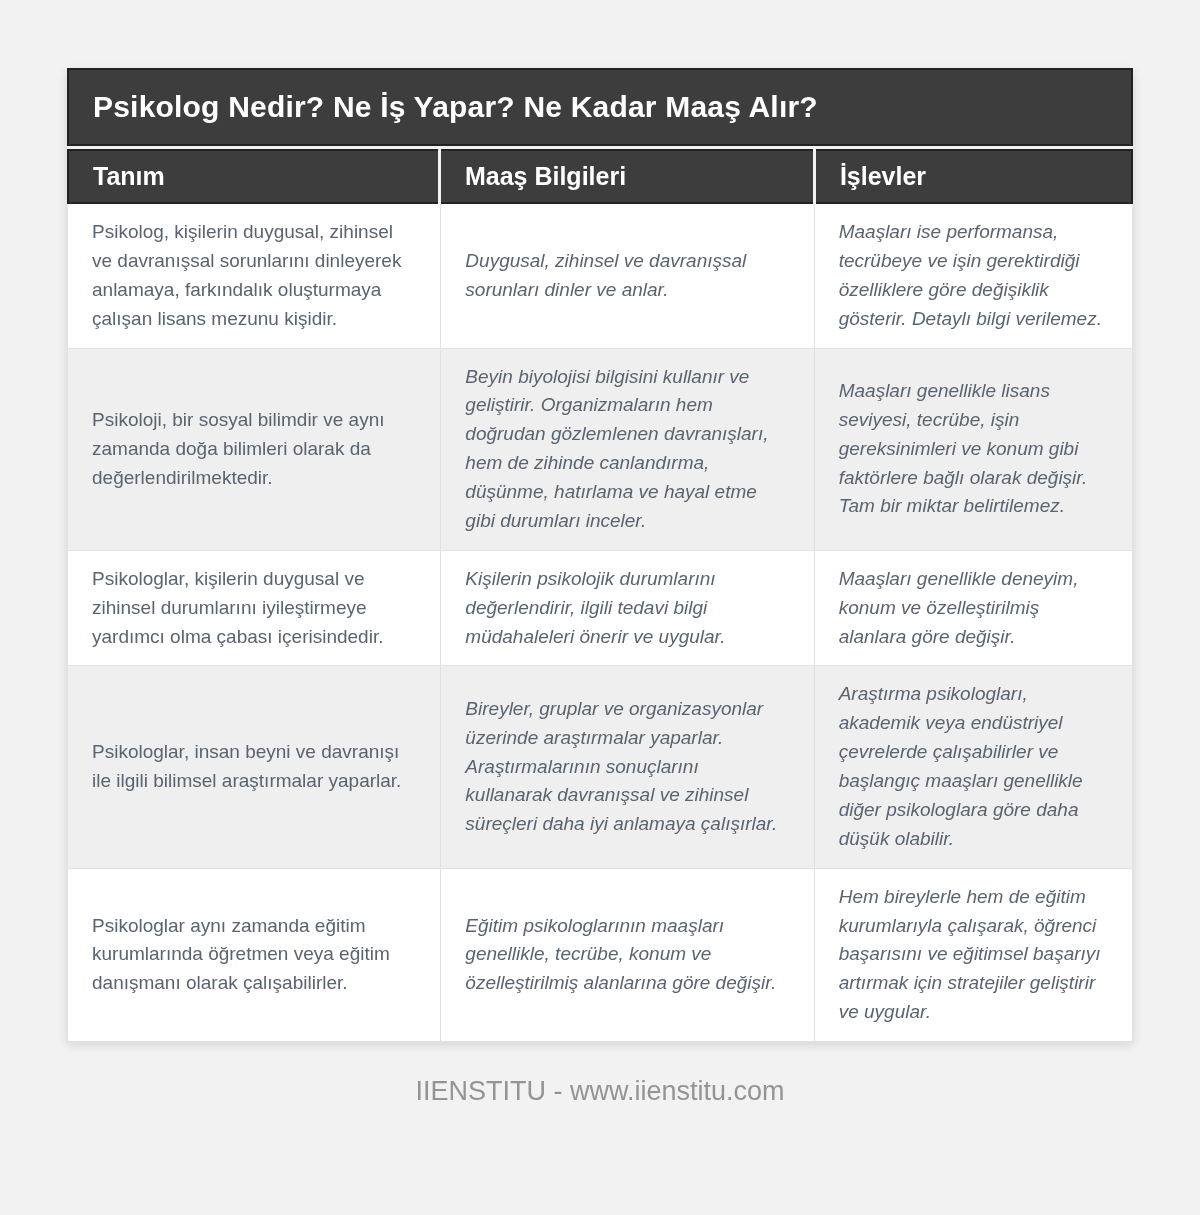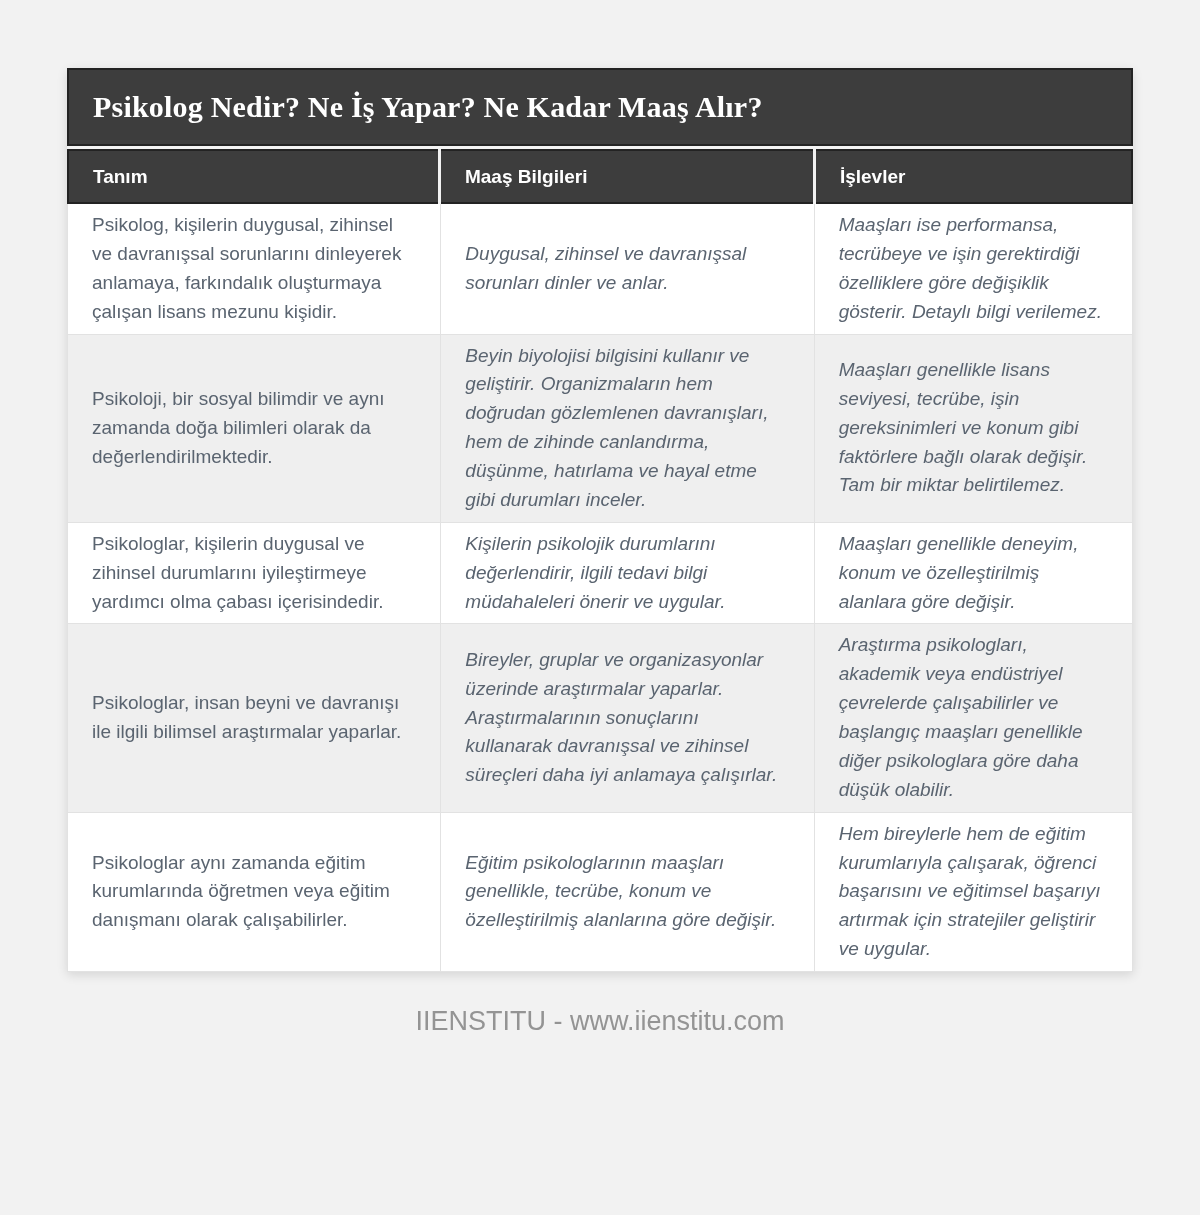--- a/index.html
+++ b/index.html
@@ -24,21 +24,20 @@
 
   
   .title-bar {
     background: #3d3d3d;
     border: 2px solid #232323;
     height: 78px;
     display: flex;
     align-items: center;
     padding: 0 24px;
     margin-bottom: 3px;
-    font-family: Liberation Serif, serif;
   }
   .title-bar h1 {
     color: #ffffff;
     font-size: 30px;
     font-weight: bold;
     letter-spacing: 0.2px;
   }
 
   
   .thead {
@@ -48,41 +47,41 @@
   }
   .th {
     background: #3d3d3d;
     border-top: 2px solid #232323;
     border-bottom: 2px solid #232323;
     height: 55px;
     display: flex;
     align-items: center;
     padding: 0 24px;
     color: #ffffff;
-    font-size: 19px;
+    font-size: 25px;
     font-weight: bold;
   }
   .th:first-child { border-left: 2px solid #232323; }
   .th:last-child  { border-right: 2px solid #232323; }
 
   
   .tbody {
     border: 1px solid #e2e2e2;
     border-top: none;
     background: #ffffff;
   }
   .body-row {
     display: grid;
     grid-template-columns: 372fr 373fr 318fr;
   }
   .body-row + .body-row { border-top: 1px solid #e2e2e2; }
   .body-row:nth-child(even) .td { background: #efefef; }
   .td {
     background: #ffffff;
-    padding: 7px 24px;
+    padding: 14px 24px;
     display: flex;
     align-items: center;
     color: #5a6470;
     font-size: 19px;
     line-height: 1.52;
   }
   .td + .td { border-left: 1px solid #e2e2e2; font-style: italic; }
 
   
   .footer {

